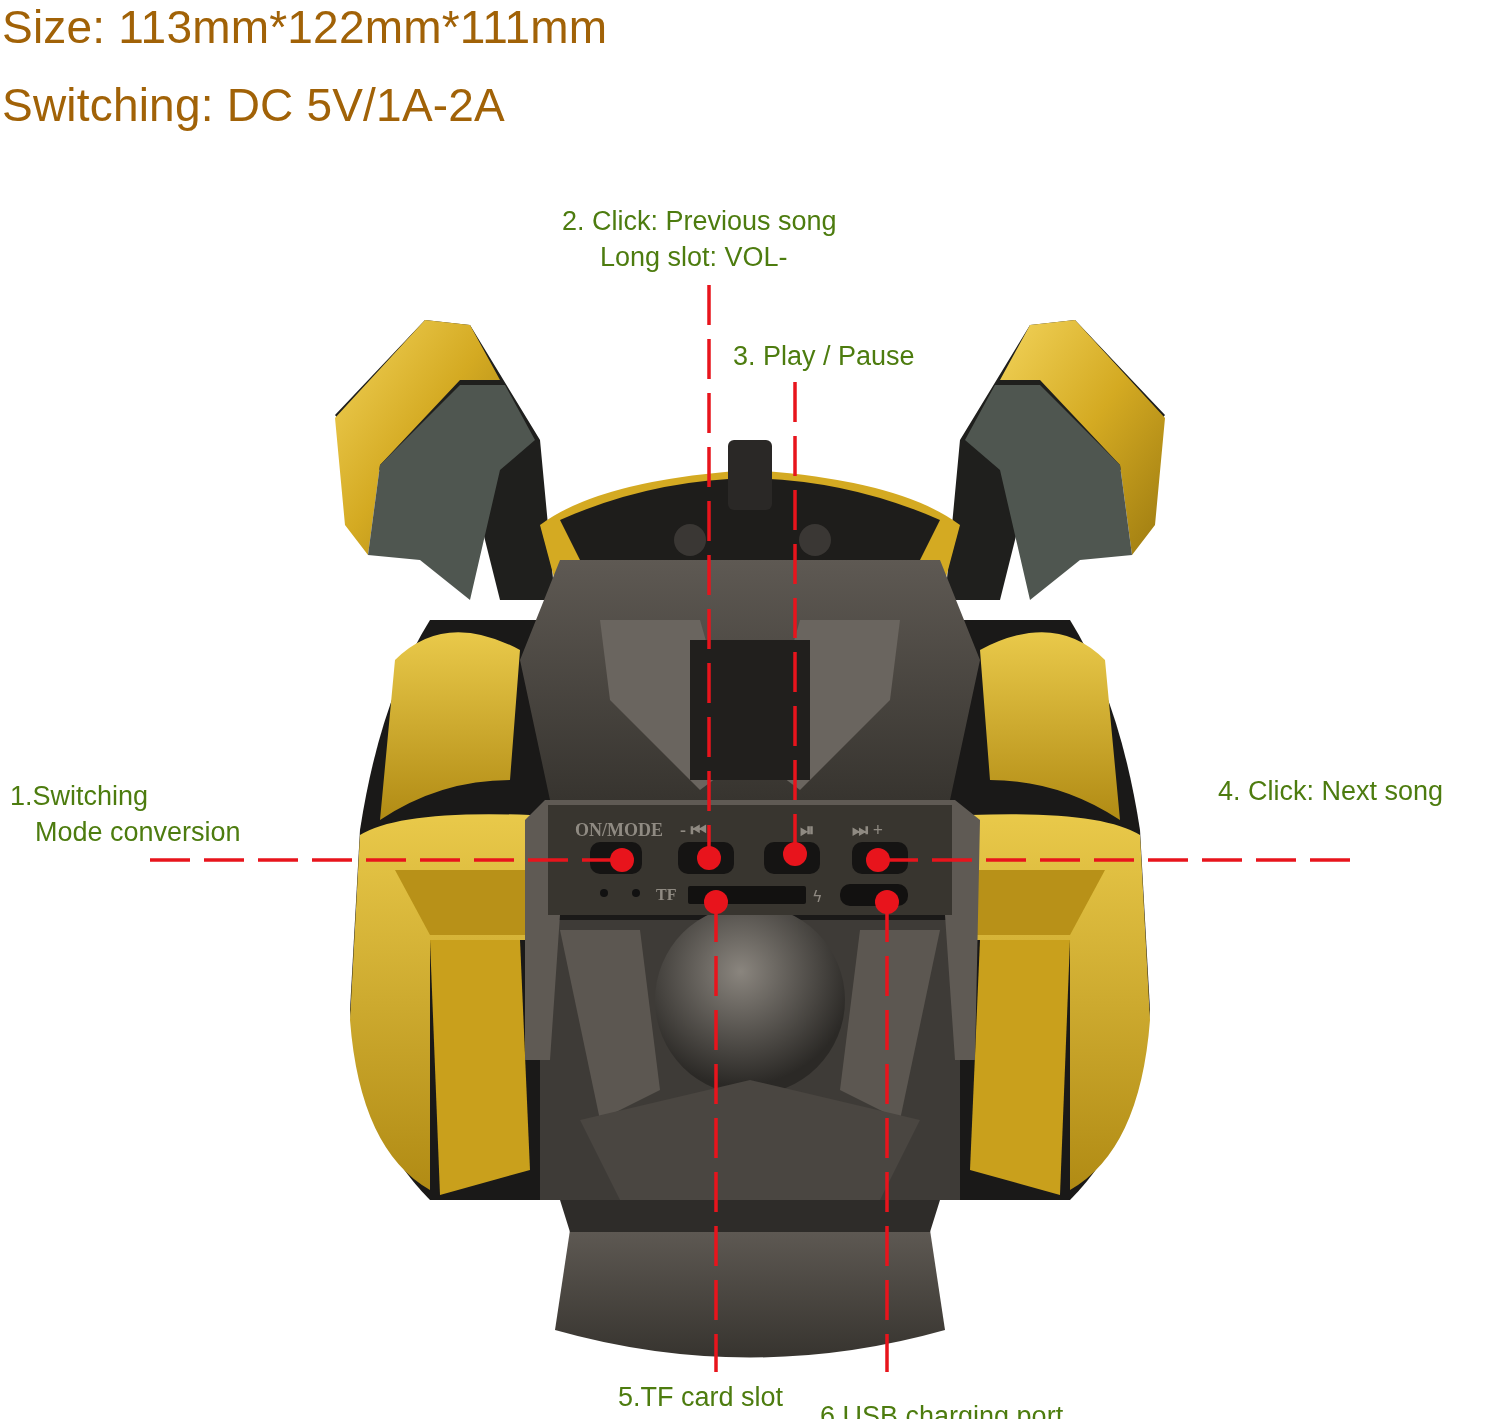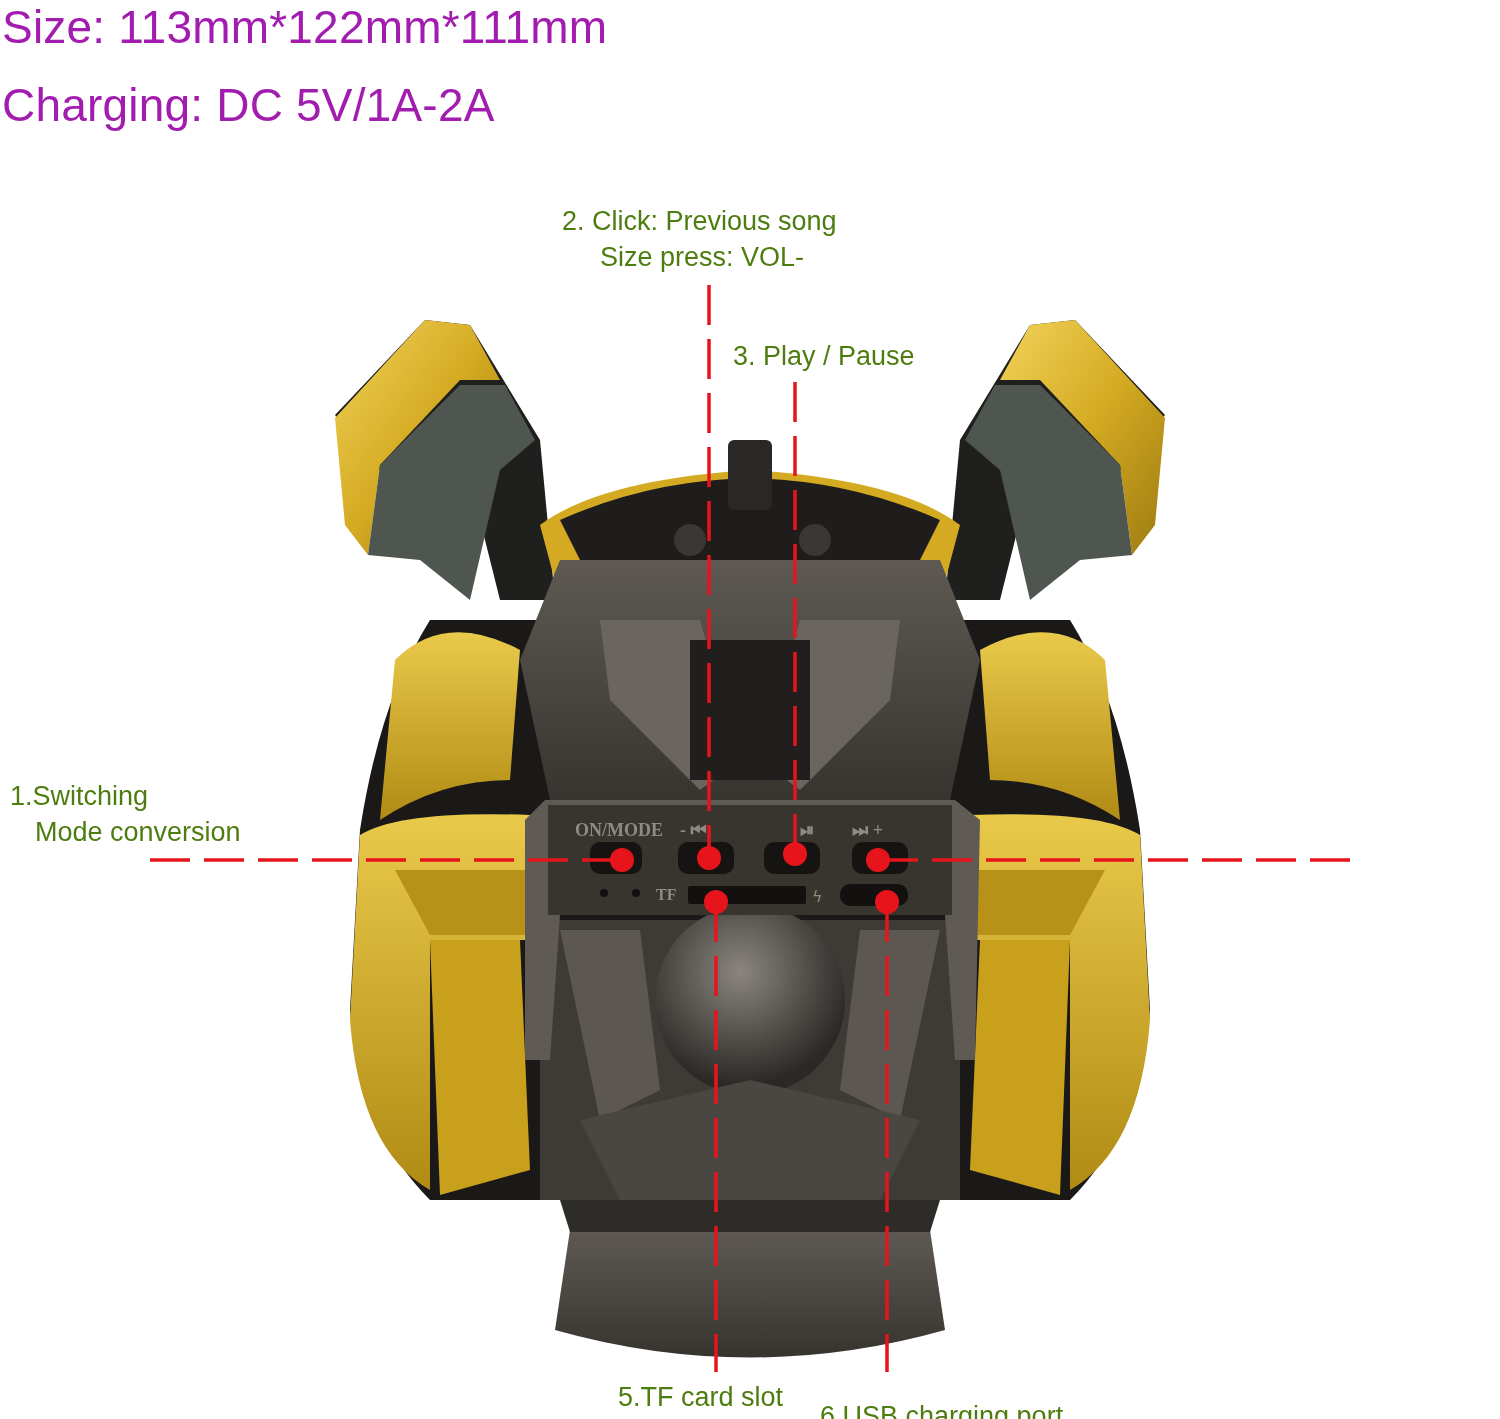--- a/index.html
+++ b/index.html
@@ -1,27 +1,27 @@
 <!DOCTYPE html>
 <html><head>
 <meta charset="utf-8">
 <style>
   html, body { margin:0; padding:0; background:#ffffff; }
   body { width:1500px; height:1419px; position:relative; overflow:hidden;
          font-family:"Liberation Sans", sans-serif; color:#1a1a1a; }
-  .spec { position:absolute; left:2px; font-size:46px; color:#a21caf; white-space:nowrap; letter-spacing:0.2px; }
+  .spec { position:absolute; left:2px; font-size:46px; color:#a16207; white-space:nowrap; letter-spacing:0.2px; }
   .callout { position:absolute; font-size:27px; color:#4d7c0f; white-space:nowrap; line-height:36px; }
   .callout .l2 { display:block; }
   svg#product { position:absolute; left:0; top:0; }
 </style>
 </head>
 <body>
 
 <div class="spec" style="top:0px;">Size: 113mm*122mm*111mm</div>
-<div class="spec" style="top:78px;">Charging: DC 5V/1A-2A</div>
+<div class="spec" style="top:78px;">Switching: DC 5V/1A-2A</div>
 
 <svg id="product" width="1500" height="1419" viewBox="0 0 1500 1419">
   <defs>
     <linearGradient id="goldG" x1="0" y1="0" x2="1" y2="1">
       <stop offset="0" stop-color="#f2d35a"></stop>
       <stop offset="0.5" stop-color="#d4aa22"></stop>
       <stop offset="1" stop-color="#9c7a10"></stop>
     </linearGradient>
     <linearGradient id="goldV" x1="0" y1="0" x2="0" y2="1">
       <stop offset="0" stop-color="#e9c94a"></stop>
@@ -131,28 +131,29 @@
   </g>
 </svg>
 
 <div class="callout" style="left:10px; top:778px;">
   <span class="l2">1.Switching</span>
   <span class="l2" style="padding-left:25px;">Mode conversion</span>
 </div>
 
 <div class="callout" style="left:562px; top:203px;">
   <span class="l2">2. Click: Previous song</span>
-  <span class="l2" style="padding-left:38px;">Size press: VOL-</span>
+  <span class="l2" style="padding-left:38px;">Long slot: VOL-</span>
 </div>
 
 <div class="callout" style="left:733px; top:338px;">
   <span class="l2">3. Play / Pause</span>
 </div>
 
 <div class="callout" style="left:1218px; top:773px;">
+  <span class="l2">4. Click: Next song</span>
 </div>
 
 <div class="callout" style="left:618px; top:1379px;">
   <span class="l2">5.TF card slot</span>
 </div>
 
 <div class="callout" style="left:820px; top:1398px;">
   <span class="l2">6.USB charging port</span>
 </div>
 

